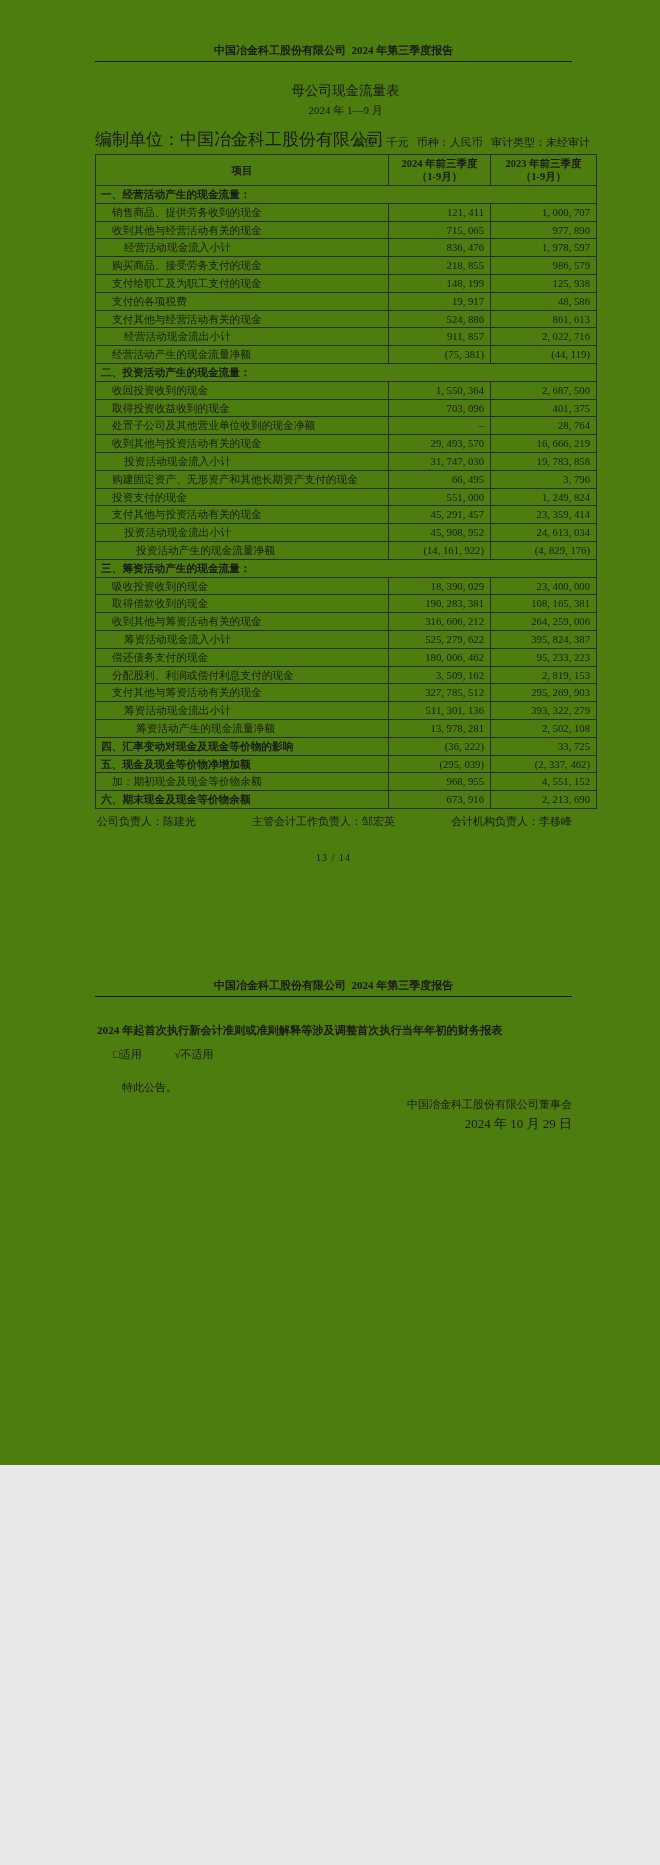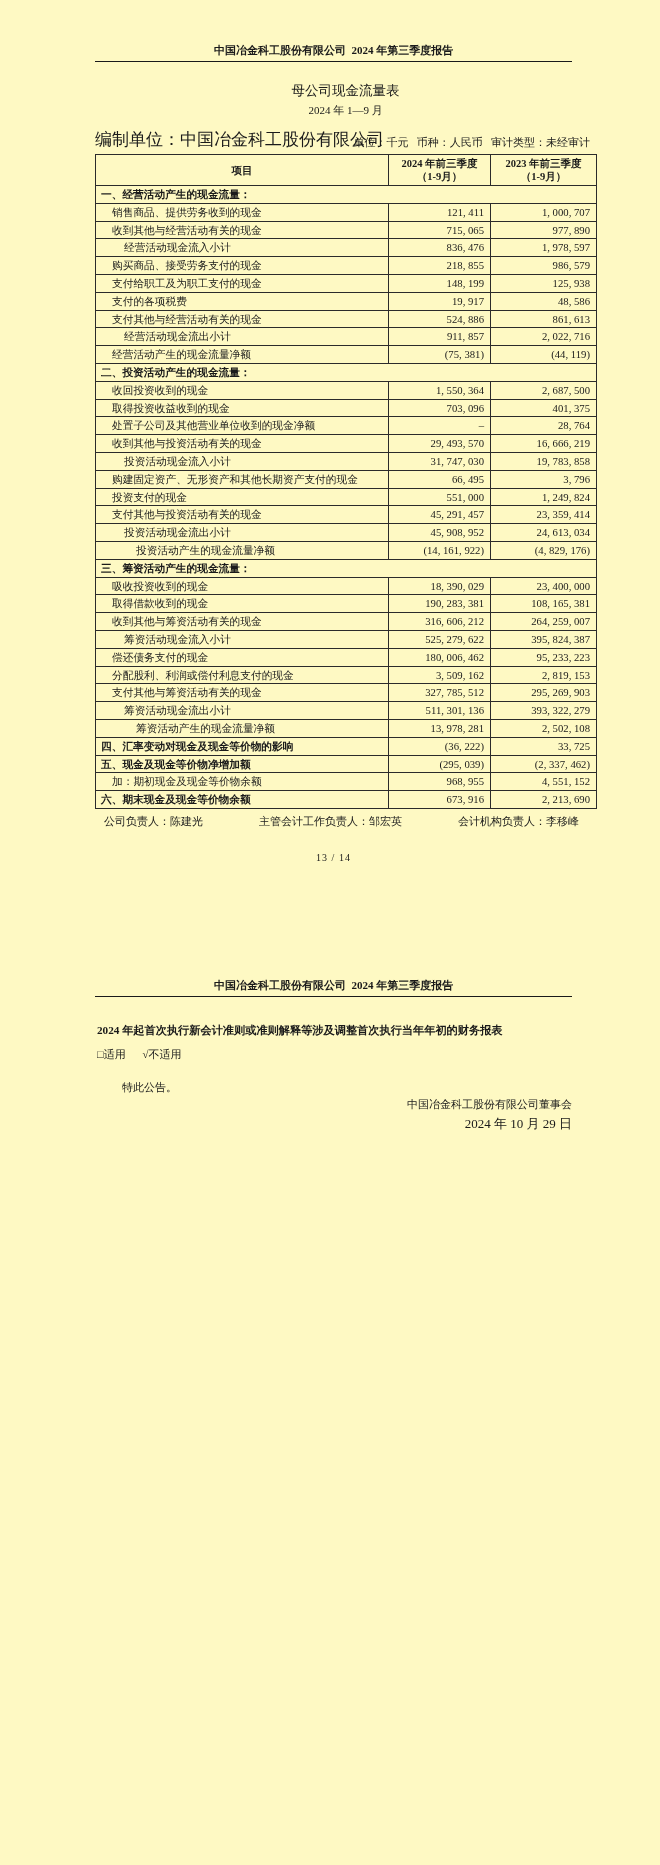--- a/index.html
+++ b/index.html
@@ -1,19 +1,19 @@
 <!DOCTYPE html>
 <html><head>
 <meta charset="utf-8">
 <style>
   html,body{margin:0;padding:0;background:#e8e8e8;}
   .screen{
     position:relative;
-    width:660px;height:1865px;
-    background:#fef9c3;
+    width:660px;height:1465px;
+    background:#4d7c0f;
     font-family:"Liberation Serif","DejaVu Serif",serif;
     color:#1a1a1a;
     overflow:hidden;
   }
   .page-header{
     position:absolute;left:95px;width:477px;
     text-align:center;font-weight:bold;font-size:11px;line-height:14px;
     border-bottom:1.5px solid #1a1a1a;padding-bottom:4px;
     white-space:pre;
   }
@@ -51,36 +51,36 @@
   }
   td.c-label{padding:0 4px 0 5px;}
   td.c-num{text-align:right;padding:0 6px 0 2px;font-size:10.5px;}
   td.sec{font-weight:bold;}
   td.b0{font-weight:bold;}
   td.i1{padding-left:16px;}
   td.i2{padding-left:28px;}
   td.i3{padding-left:40px;}
   .sign-row{
     position:absolute;left:97px;width:475px;top:814px;
-    display:flex;justify-content:space-between;font-size:11px;margin-left:7px;
+    display:flex;justify-content:space-between;font-size:11px;
   }
   .page-no{
     position:absolute;left:95px;width:477px;
     text-align:center;font-size:10px;letter-spacing:1px;
   }
   .pn1{top:852px;}
   .pn2{top:1786px;}
   .p2-heading{
     position:absolute;left:97px;width:480px;top:1023px;
     font-weight:bold;font-size:11.2px;
   }
   .p2-applicability{
     position:absolute;left:97px;top:1047px;font-size:11px;
   }
-  .p2-applicability .opt{margin-right:14px;}
+  .p2-applicability .opt{margin-right:14px;margin-left:16px;}
   .p2-notice{
     position:absolute;left:122px;top:1080px;font-size:11px;
   }
   .p2-signoff-company{
     position:absolute;left:95px;width:477px;top:1097px;
     text-align:right;font-size:11px;
   }
   .p2-signoff-date{
     position:absolute;left:95px;width:477px;top:1115px;
     text-align:right;font-size:13px;
@@ -228,21 +228,21 @@
           <td class="c-num">23, 400, 000</td>
         </tr>
         <tr>
           <td class="c-label i1">取得借款收到的现金</td>
           <td class="c-num">190, 283, 381</td>
           <td class="c-num">108, 165, 381</td>
         </tr>
         <tr>
           <td class="c-label i1">收到其他与筹资活动有关的现金</td>
           <td class="c-num">316, 606, 212</td>
-          <td class="c-num">264, 259, 007</td>
+          <td class="c-num">264, 259, 006</td>
         </tr>
         <tr>
           <td class="c-label i2">筹资活动现金流入小计</td>
           <td class="c-num">525, 279, 622</td>
           <td class="c-num">395, 824, 387</td>
         </tr>
         <tr>
           <td class="c-label i1">偿还债务支付的现金</td>
           <td class="c-num">180, 006, 462</td>
           <td class="c-num">95, 233, 223</td>

